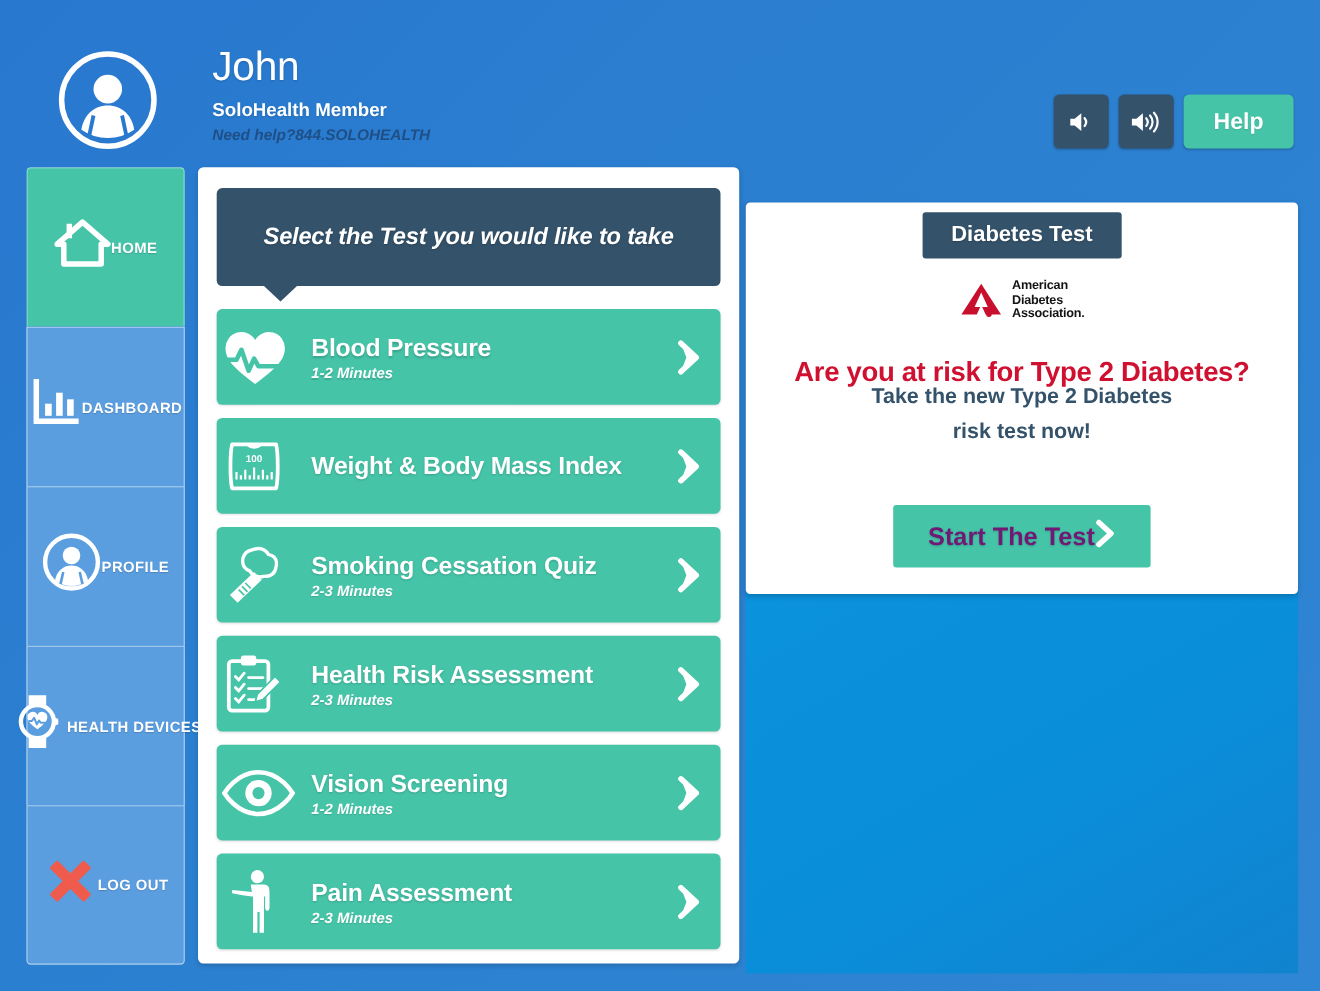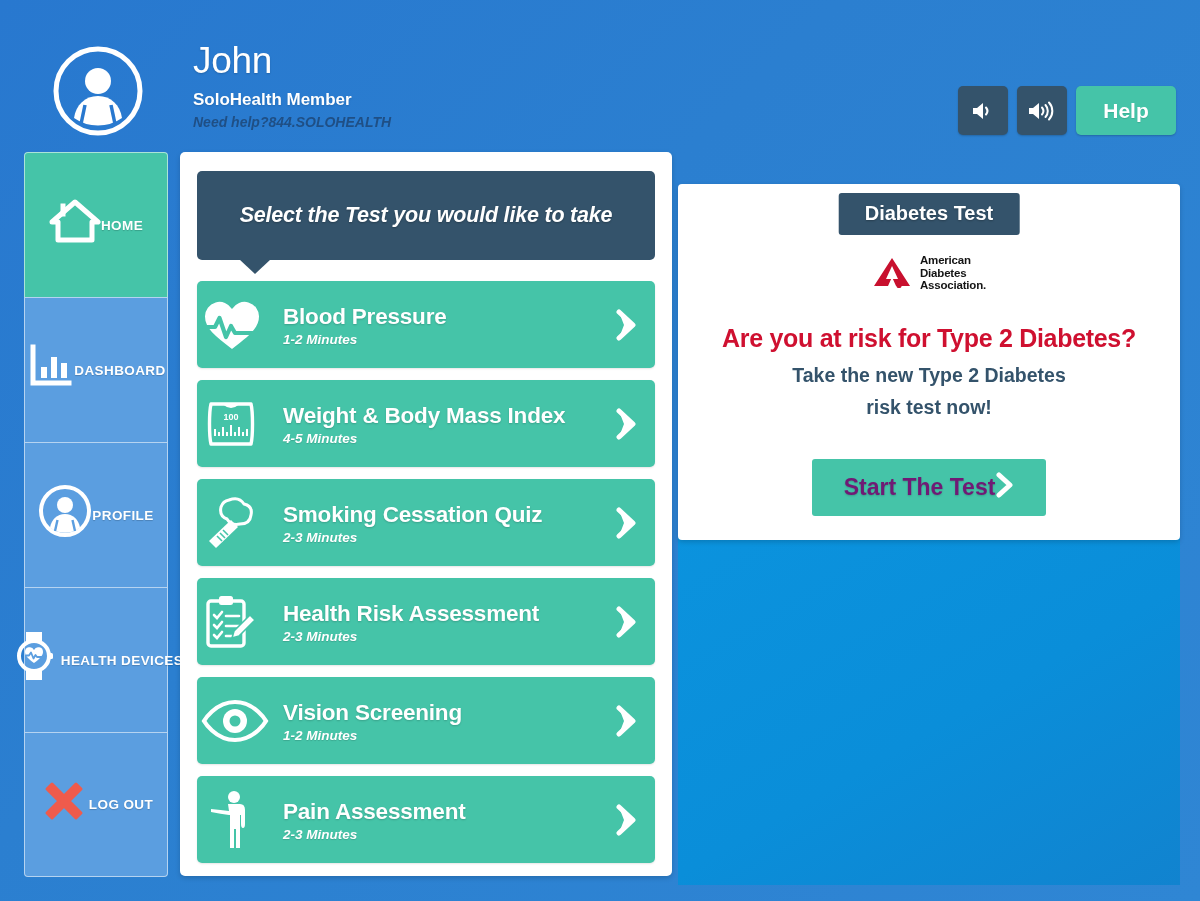--- a/index.html
+++ b/index.html
@@ -160,21 +160,21 @@
   #ada-text {
     font-size: 11.5px; font-weight: bold; color: #141414;
     line-height: 12.6px; letter-spacing: -0.2px;
   }
   #promo-headline {
     position: absolute; left: 0; right: 0; top: 140px;
     text-align: center; color: #cf1030;
     font-size: 25px; font-weight: bold; letter-spacing: -0.3px;
   }
   #promo-sub {
-    position: absolute; left: 0; right: 0; top: 175px;
+    position: absolute; left: 0; right: 0; top: 160px;
     text-align: center; color: #34536b;
     font-size: 19.5px; font-weight: bold; line-height: 32px;
   }
   #promo-btn {
     position: absolute; left: 50%; transform: translateX(-50%); top: 275px;
     width: 234px; height: 57px; background: #45c4a8;
     border: none; border-radius: 3px; cursor: pointer;
     display: flex; align-items: center; justify-content: center; 
     color: #701a75; font-size: 23px; font-weight: bold;
     text-shadow: 0 1px 2px rgba(0,0,0,0.18);
@@ -320,21 +320,20 @@
           <path d="M30 40 v-11"></path>
             <path d="M34 40 v-4"></path>
             <path d="M38 40 v-9"></path>
             <path d="M42 40 v-4"></path>
             <path d="M46 40 v-7"></path>
         </g>
       </svg>
     </span>
     <span class="test-text">
       <span class="test-title">Weight &amp; Body Mass Index</span>
-      <span class="test-dur" style="display:block">4-5 Minutes</span>
     </span>
     <span class="chevron">
       <svg width="22" height="32" viewBox="0 0 22 32">
           <path d="M4 3 L18 16 L4 29 L9 16 Z" fill="#ffffff"></path>
           <path d="M4 3 L18 16 L4 29" stroke="#ffffff" stroke-width="5" fill="none" stroke-linejoin="round" stroke-linecap="round"></path>
         </svg>
     </span>
   </div>
 
   <div class="test-item">

